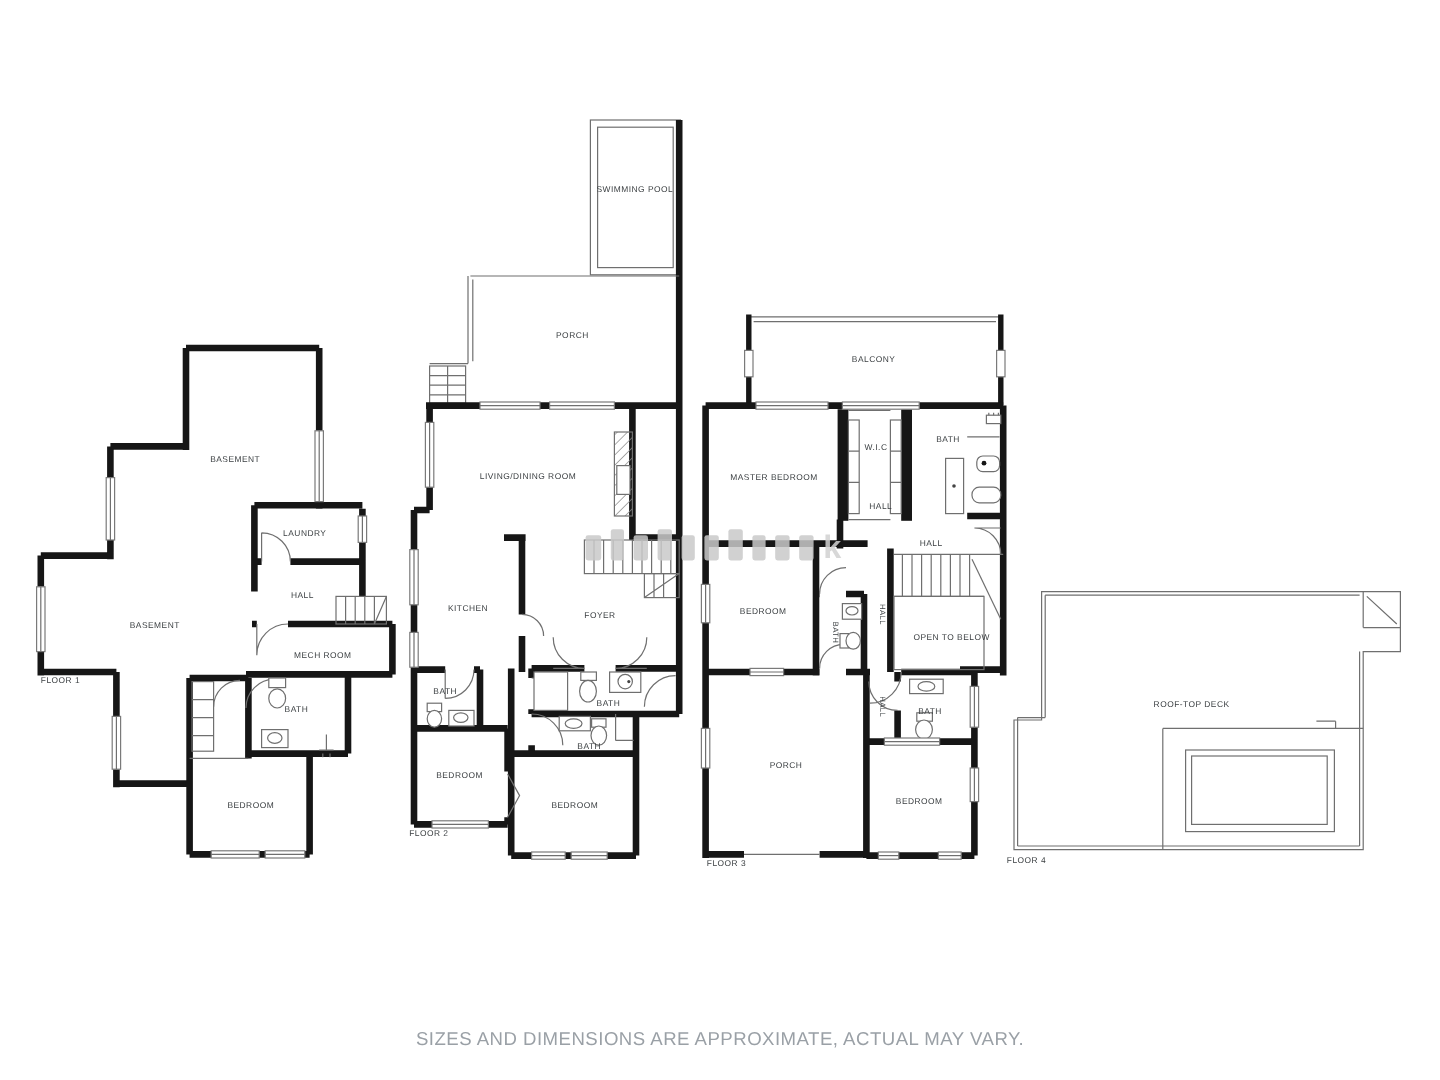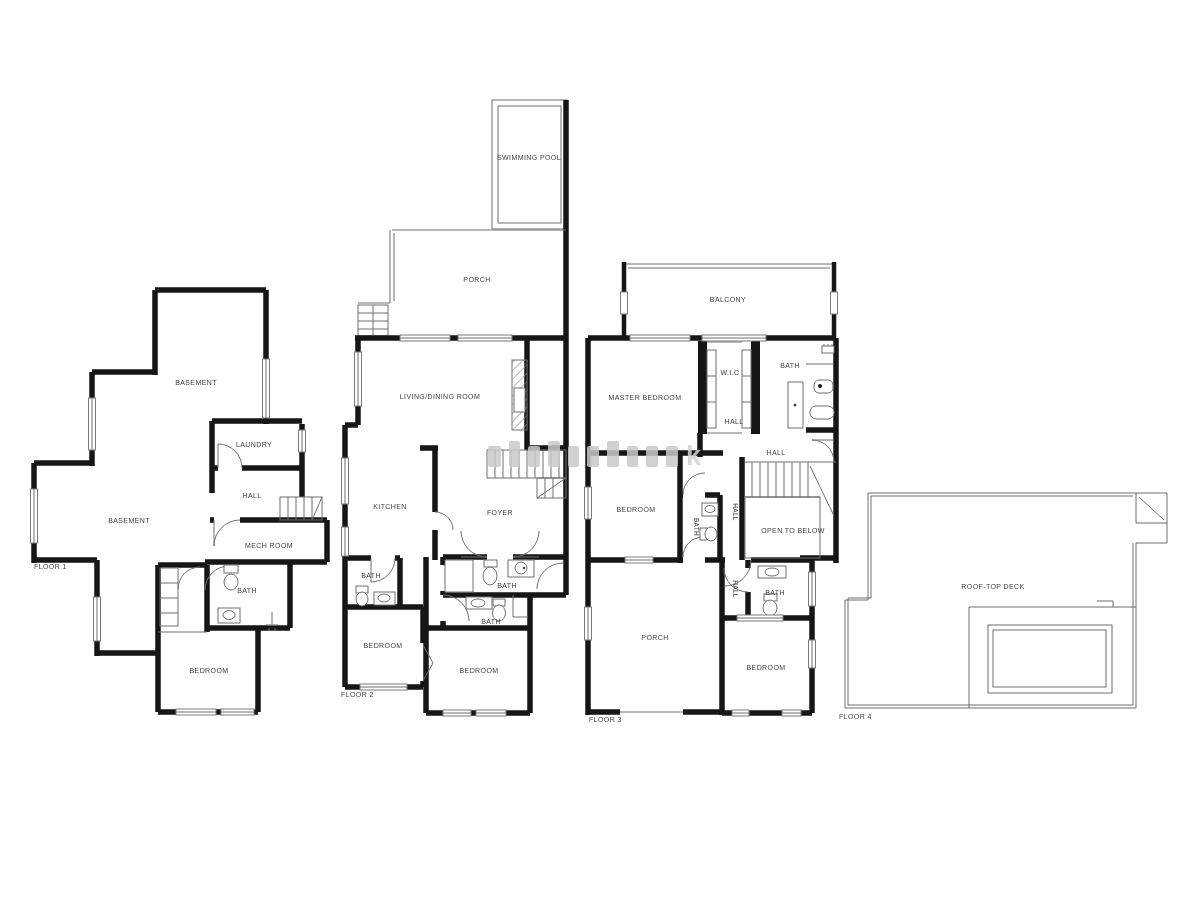--- a/index.html
+++ b/index.html
@@ -324,13 +324,14 @@
   <span class="wb" style="width:12px;height:26px"></span>
   <span class="wb" style="width:11px;height:21px"></span>
   <span class="wb" style="width:12px;height:21px"></span>
   <span class="wb" style="width:12px;height:26px"></span>
   <span class="wb" style="width:11px;height:21px"></span>
   <span class="wb" style="width:12px;height:21px"></span>
   <span class="wb" style="width:12px;height:21px"></span>
   <span class="wk">k</span>
 </div>
 
+<div id="disclaimer">SIZES AND DIMENSIONS ARE APPROXIMATE, ACTUAL MAY VARY.</div>
 </div>
 
 </body></html>

